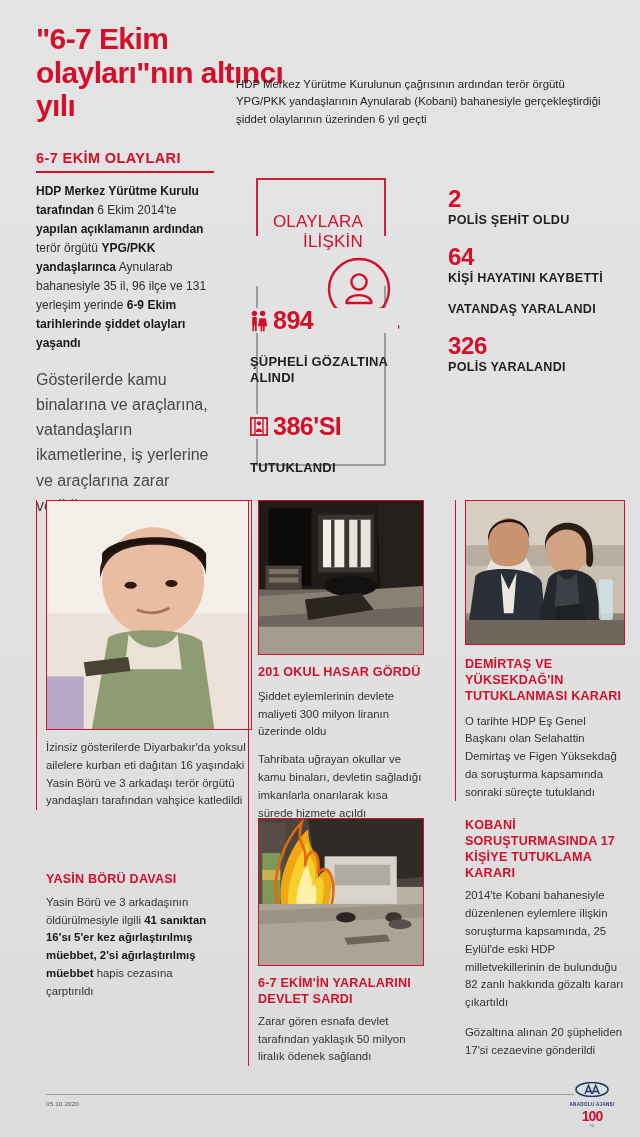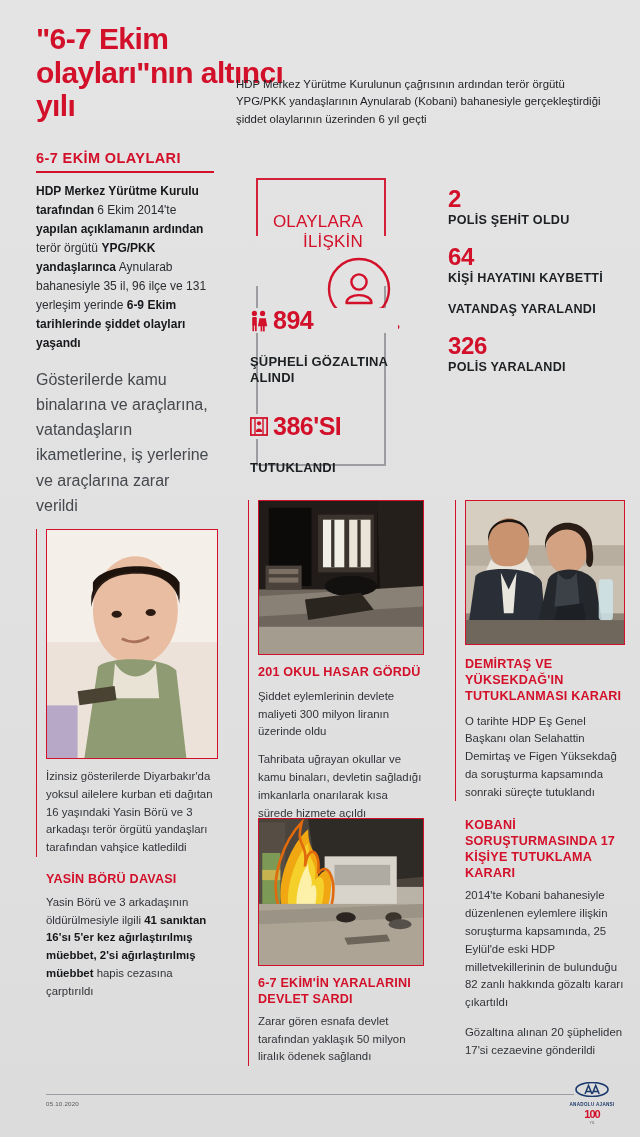--- a/index.html
+++ b/index.html
@@ -193,21 +193,21 @@
     letter-spacing: 0.2px;
   }
   .card-p {
     font-size: 11.4px;
     line-height: 1.56;
     color: #303338;
   }
   .card-p b { font-weight: bold; color: #141619; }
 
   
-  .cardA1 { left: 36px; top: 529px; width: 182px; }
+  .cardA1 { left: 36px; top: 500px; width: 216px; }
   .cardA1 .photo { height: 230px; }
   .cardA1 .card-p { margin-top: 9px; }
   .cardA2 { left: 36px; top: 872px; width: 178px; border-left: none; padding-left: 10px; }
   .cardA2 .card-p { margin-top: 6px; }
 
   
   .cardB1 { left: 248px; top: 500px; width: 176px; }
   .cardB1 .photo { height: 155px; }
   .cardB1 .card-h { margin-top: 10px; }
   .cardB1 .card-p { margin-top: 7px; }
@@ -248,21 +248,21 @@
   }
   .logo .aa-name {
     font-size: 4.6px;
     color: #1b3a6b;
     letter-spacing: .3px;
     margin-top: 1px;
     font-weight: bold;
   }
   .logo .cent {
     margin-top: 2px;
-    font-size: 11px;
+    font-size: 14px;
     font-weight: bold;
     color: #d3102a;
     line-height: 1;
     letter-spacing: -1px;
   }
   .logo .cent-sub {
     font-size: 3.4px;
     color: #55585c;
     margin-top: 1px;
   }

